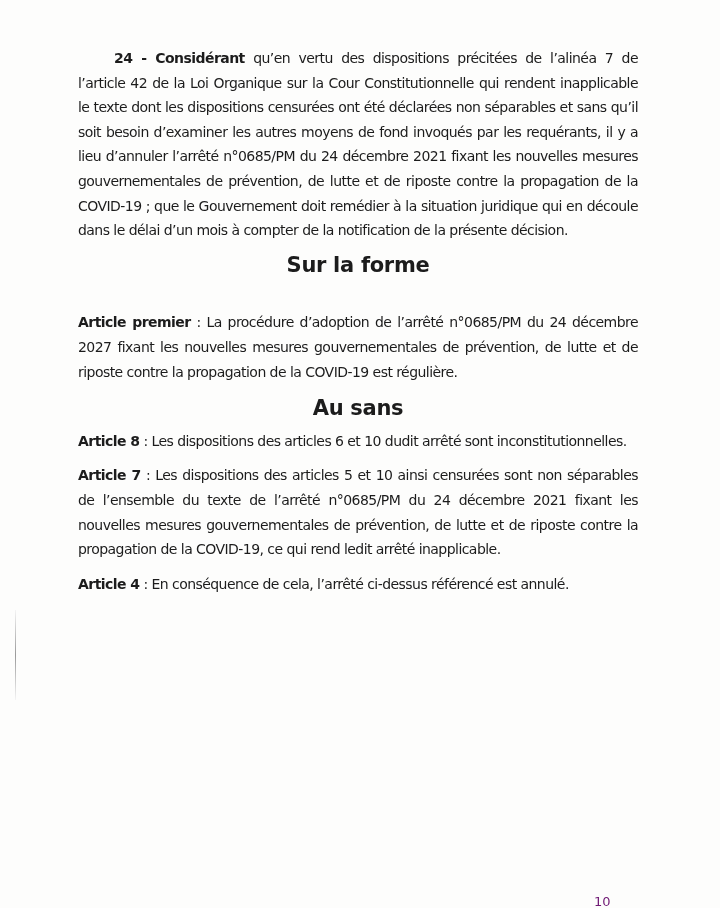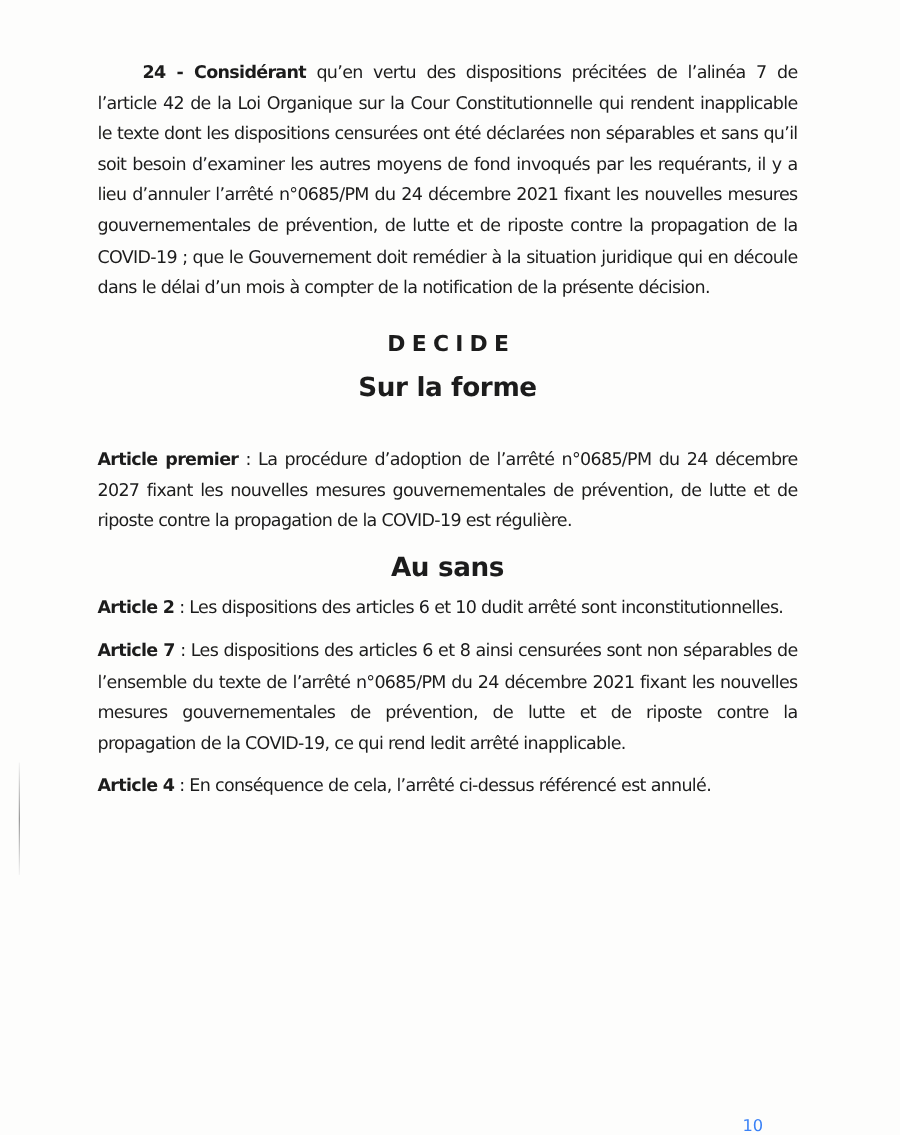--- a/index.html
+++ b/index.html
@@ -60,41 +60,40 @@
     .fond { margin-top: 12px; }
     .art2 { margin-top: 8px; }
     .art3 { margin-top: 10px; }
     .art4 { margin-top: 10px; }
     .page-number {
       position: absolute;
       left: 594px;
       top: 894px;
       font-size: 13px;
       letter-spacing: 0px;
-      color: #3b82f6;
+      color: #701a75;
     }
   </style>
 </head>
 <body>
 
 <div class="page-edge"></div>
 
 <div class="content">
 
   <p class="consid"><b>24 - Considérant</b><span> qu’en vertu des dispositions précitées de l’alinéa 7 de l’article 42 de la Loi Organique sur la Cour Constitutionnelle qui rendent inapplicable le texte dont les dispositions censurées ont été déclarées non séparables et sans qu’il soit besoin d’examiner les autres moyens de fond invoqués par les requérants, il y a lieu d’annuler l’arrêté n°0685/PM du 24 décembre 2021 fixant les nouvelles mesures gouvernementales de prévention, de lutte et de riposte contre la propagation de la COVID-19 ; que le Gouvernement doit remédier à la situation juridique qui en découle dans le délai d’un mois à compter de la notification de la présente décision.</span></p>
 
-  <p class="decide">DECIDE</p>
 
   <p class="heading forme">Sur la forme</p>
 
   <p class="art1"><b>Article premier</b><span> : </span><span>La procédure d’adoption de l’arrêté n°0685/PM du 24 décembre 2027 fixant les nouvelles mesures gouvernementales de prévention, de lutte et de riposte contre la propagation de la COVID-19 est régulière.</span></p>
 
   <p class="heading fond">Au sans</p>
 
-  <p class="art2"><b>Article 2</b><span> : </span><span>Les dispositions des articles 6 et 10 dudit arrêté sont inconstitutionnelles.</span></p>
+  <p class="art2"><b>Article 8</b><span> : </span><span>Les dispositions des articles 6 et 10 dudit arrêté sont inconstitutionnelles.</span></p>
 
-  <p class="art3"><b>Article 7</b><span> : </span><span>Les dispositions des articles 6 et 8 ainsi censurées sont non séparables de l’ensemble du texte de l’arrêté n°0685/PM du 24 décembre 2021 fixant les nouvelles mesures gouvernementales de prévention, de lutte et de riposte contre la propagation de la COVID-19, ce qui rend ledit arrêté inapplicable.</span></p>
+  <p class="art3"><b>Article 7</b><span> : </span><span>Les dispositions des articles 5 et 10 ainsi censurées sont non séparables de l’ensemble du texte de l’arrêté n°0685/PM du 24 décembre 2021 fixant les nouvelles mesures gouvernementales de prévention, de lutte et de riposte contre la propagation de la COVID-19, ce qui rend ledit arrêté inapplicable.</span></p>
 
   <p class="art4"><b>Article 4</b><span> : </span><span>En conséquence de cela, l’arrêté ci-dessus référencé est annulé.</span></p>
 
 </div>
 
 <div class="page-number">10</div>
 
 </body></html>

